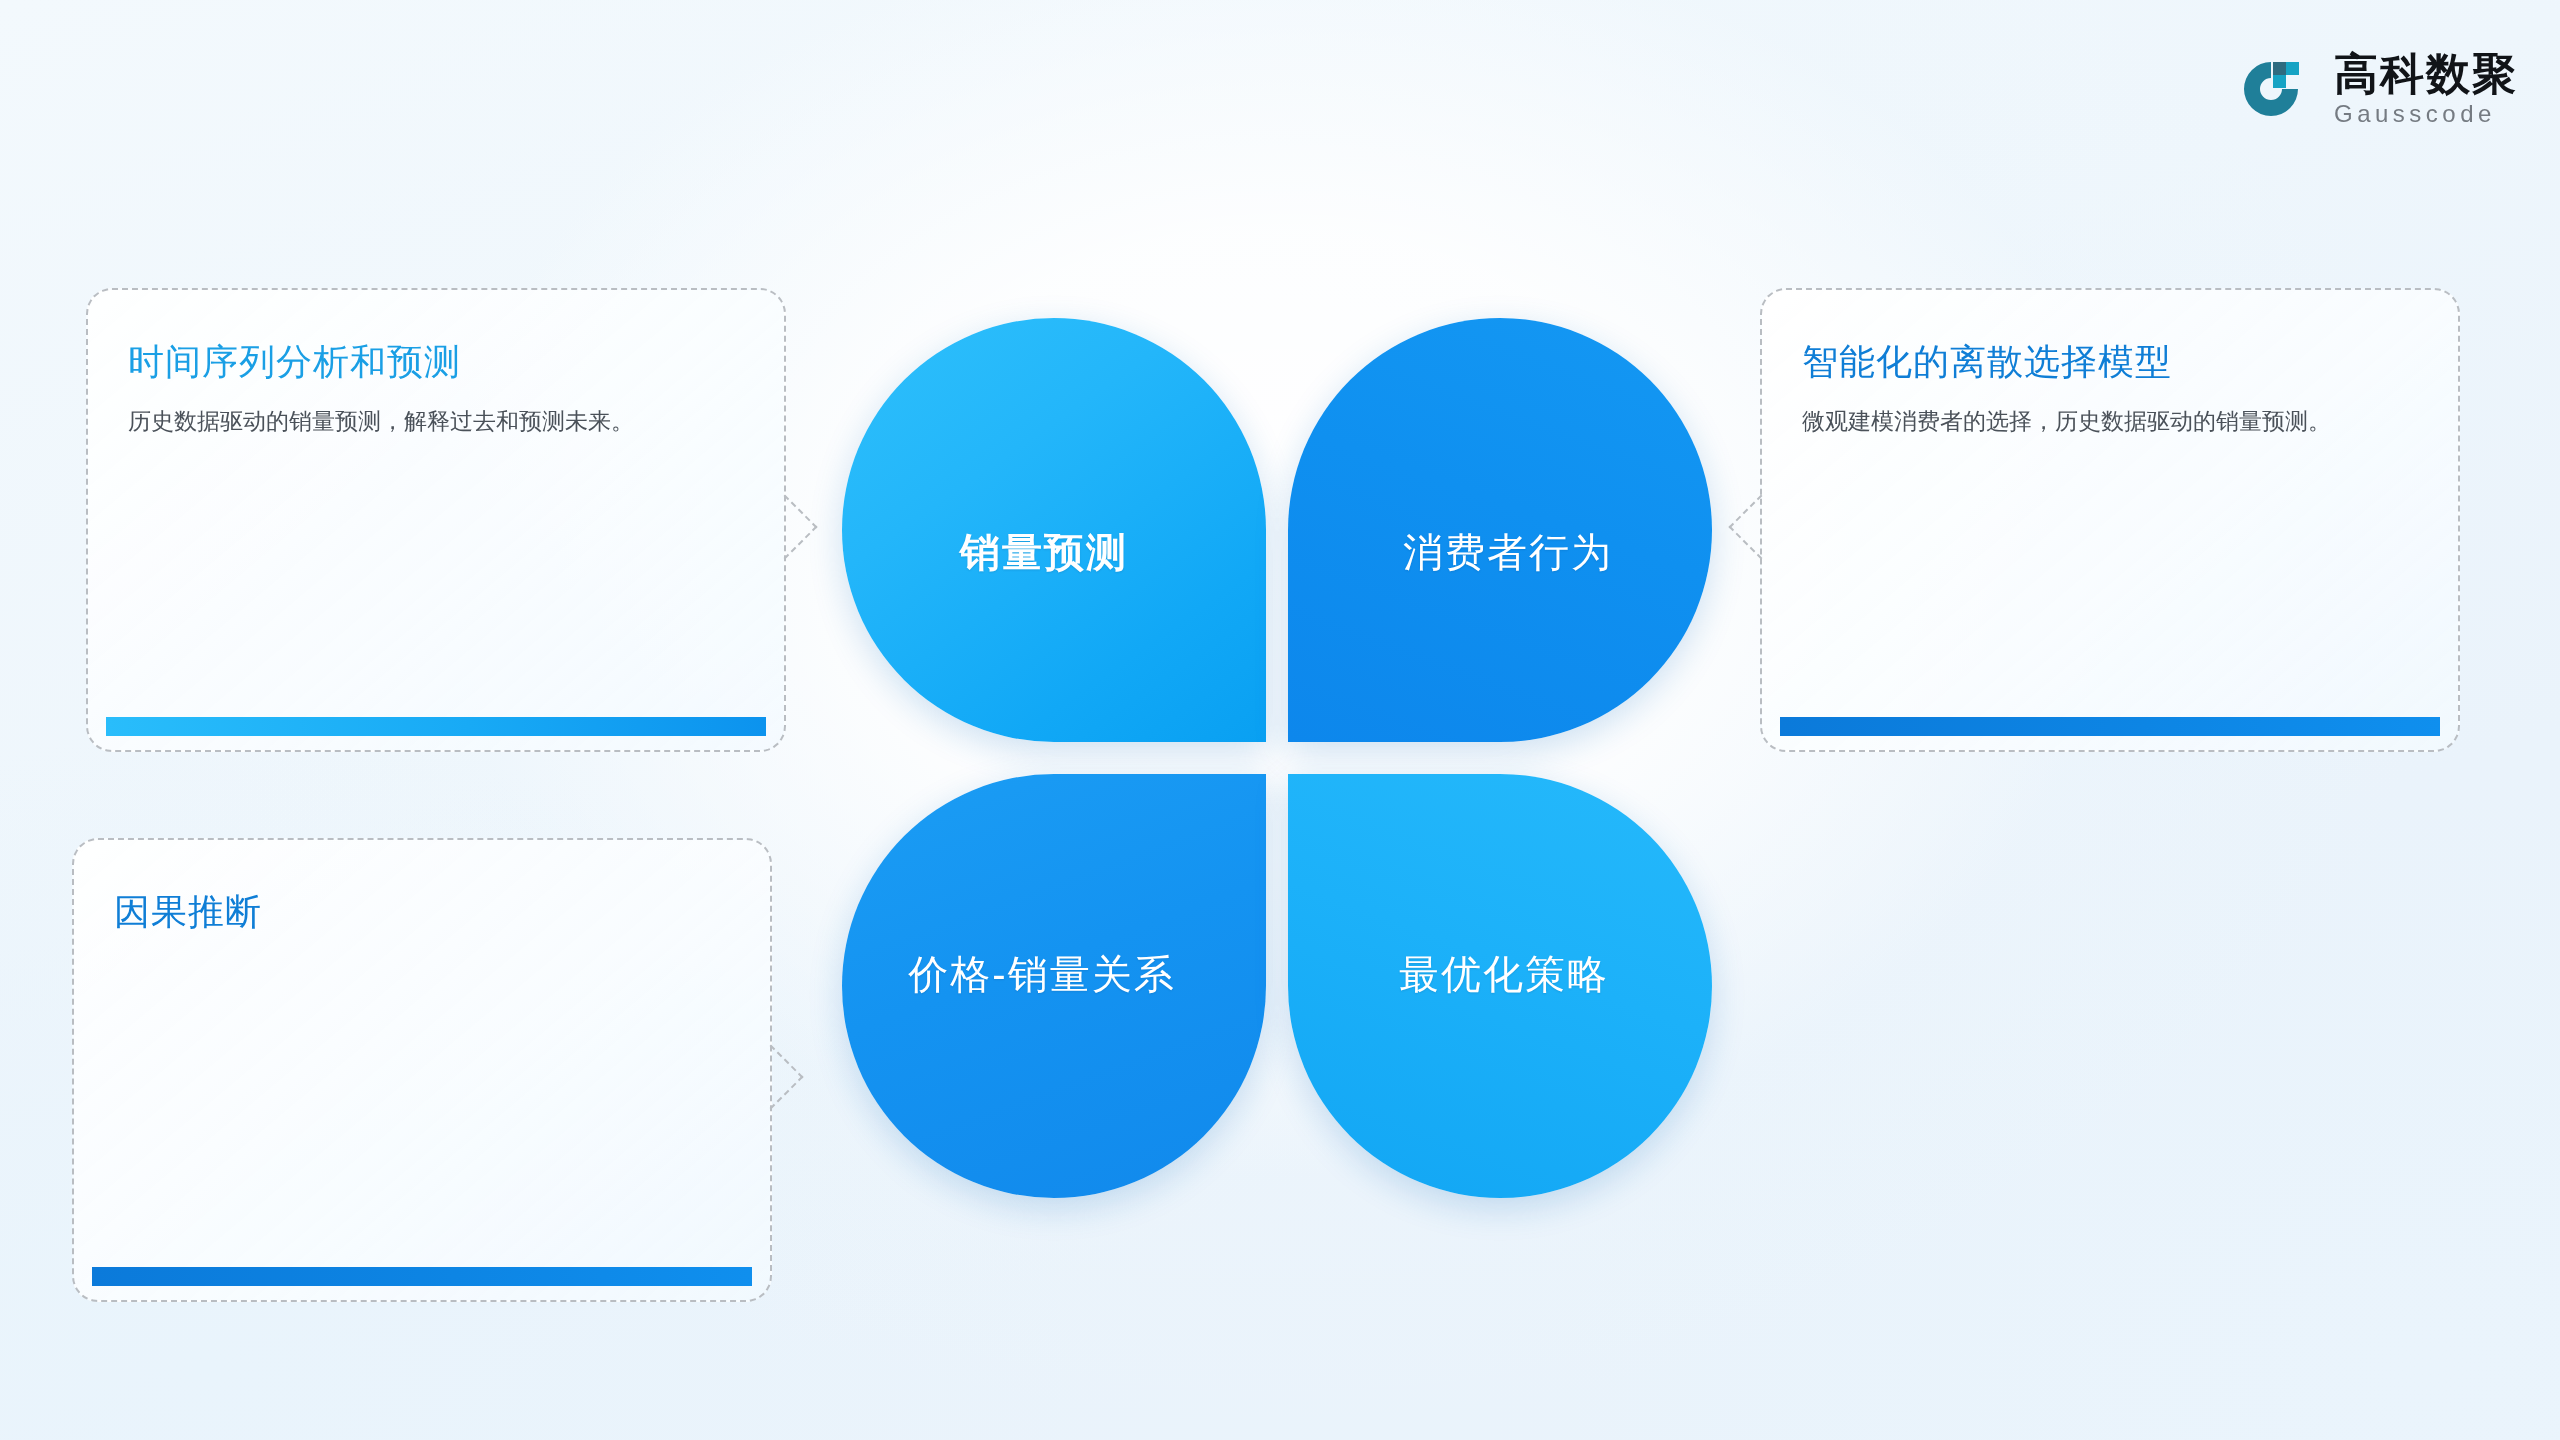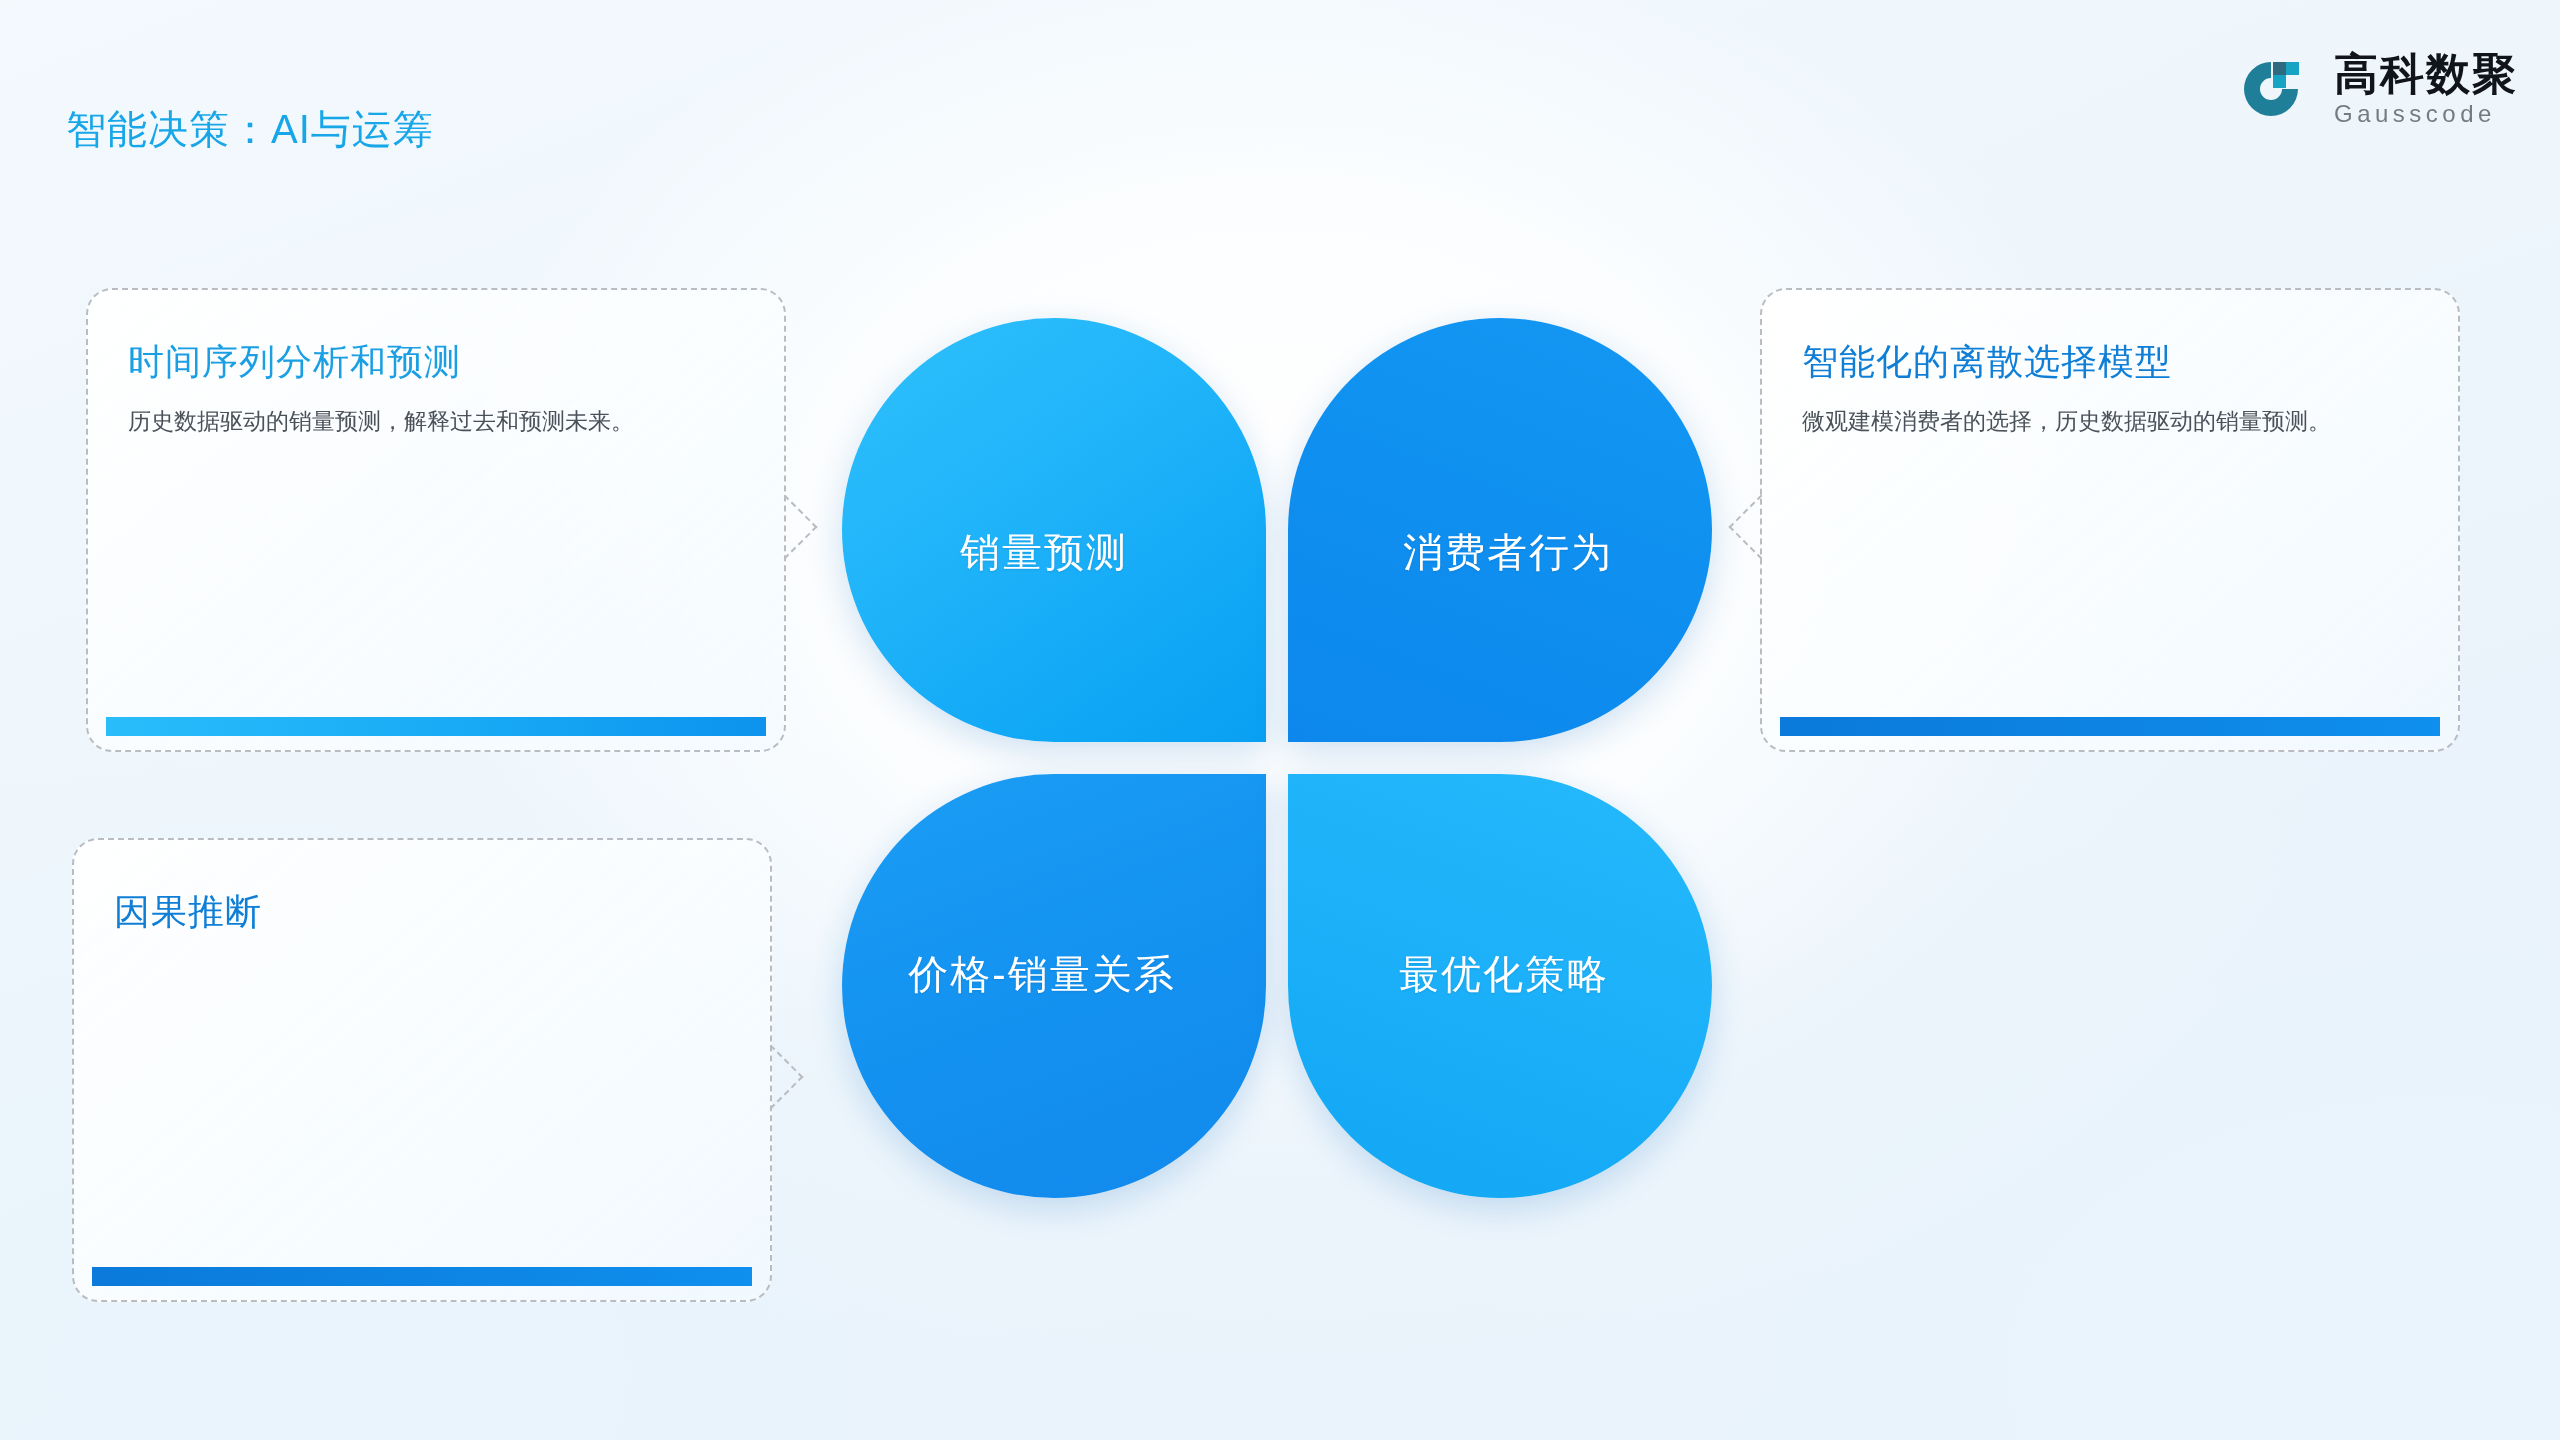--- a/index.html
+++ b/index.html
@@ -88,20 +88,21 @@
   }
   .petal-label {
     position: relative;
     top: 12px;
     text-shadow: 0 1px 2px rgba(0,40,80,0.13);
   }
   .petal.tl {
     left: 0; top: 0;
     border-radius: 50% 50% 0 50%;
     background: linear-gradient(145deg, #2ec0fb 0%, #23b6fa 35%, #11a8f6 75%, #09a0f2 100%);
+    font-weight: bold;
   }
   .petal.tl .petal-label { top: 22px; left: -10px; }
   .petal.tr {
     left: 446px; top: 0;
     border-radius: 50% 50% 50% 0;
     background: linear-gradient(200deg, #1498f3 0%, #0f90f0 45%, #0d87ec 100%);
   }
   .petal.tr .petal-label { top: 22px; left: 8px; }
   .petal.bl {
     left: 0; top: 456px;
@@ -181,21 +182,20 @@
     left: -24px;
     top: 214px;
     transform: rotate(225deg);
   }
 </style>
 </head>
 <body>
 
 <div class="slide">
 
-  <div class="slide-title">智能决策：AI与运筹</div>
 
   <div class="logo">
     <div class="logo-mark">
       <svg width="62" height="62" viewBox="0 0 62 62" aria-hidden="true">
         <path d="M31 4 A27 27 0 1 0 58 31 L42 31 A11 11 0 1 1 31 20 Z" fill="#1f7f99"></path>
         <rect x="33" y="4" width="13" height="13" fill="#2e6b80"></rect>
         <rect x="46" y="4" width="13" height="13" fill="#16a3c4"></rect>
         <rect x="33" y="17" width="13" height="13" fill="#16a3c4"></rect>
       </svg>
     </div>

